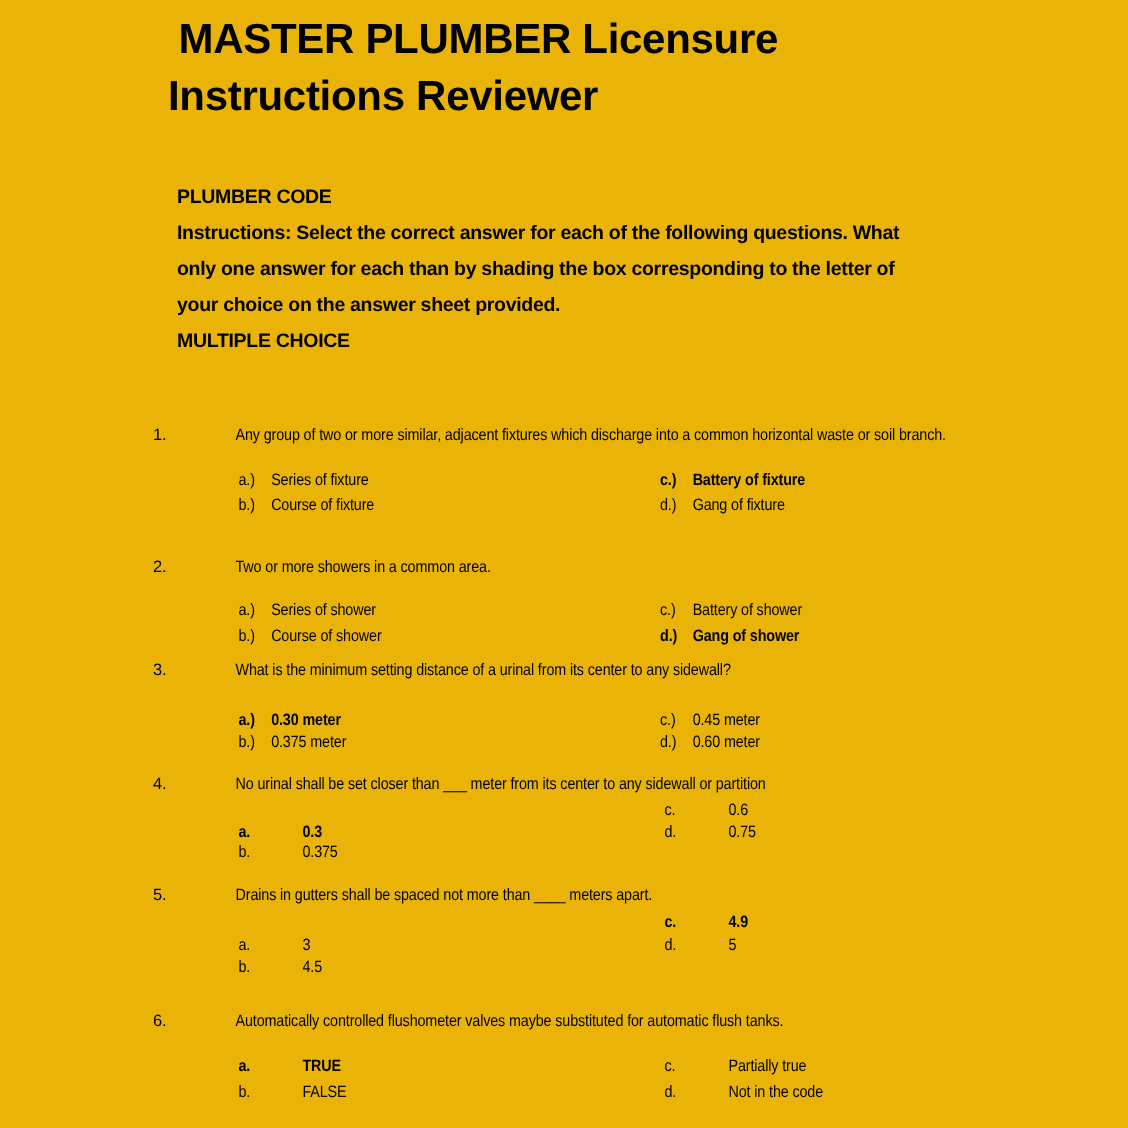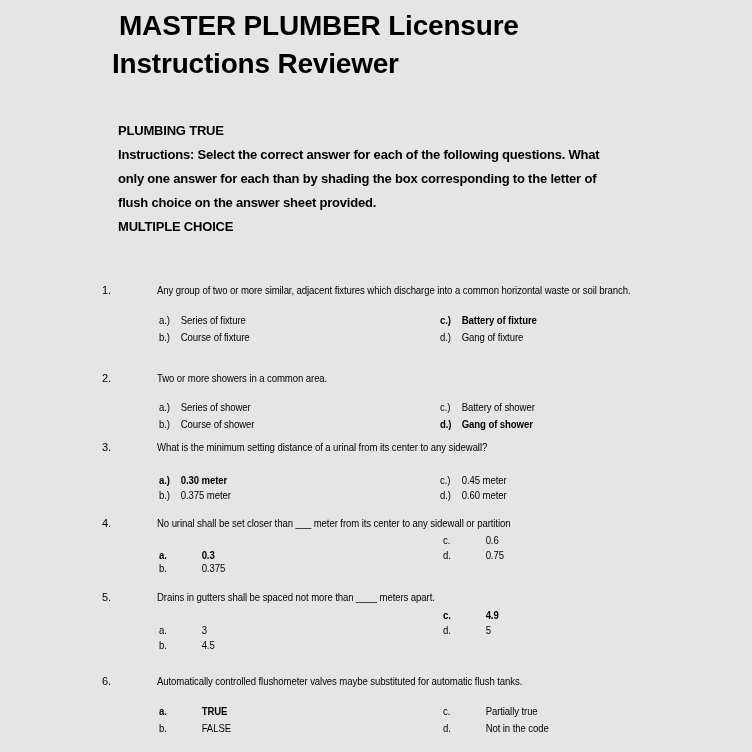--- a/index.html
+++ b/index.html
@@ -5,21 +5,21 @@
   * { margin: 0; padding: 0; box-sizing: border-box; }
   html, body { background: #ffffff; }
   body {
     width: 752px; height: 752px;
     font-family: "Liberation Sans", "DejaVu Sans", sans-serif;
     color: #000000;
   }
   .page {
     position: relative;
     width: 752px; height: 752px;
-    background: #e5e5e5;
+    background: #eab308;
     overflow: hidden;
   }
   
   .title {
     position: absolute; left: 112px; top: 7px;
     font-size: 28px; font-weight: bold; line-height: 38px;
     white-space: nowrap; letter-spacing: -0.2px;
   }
   .title-l1 { padding-left: 7px; }
   
@@ -56,24 +56,24 @@
 <body>
 
 <div class="page">
 
   <div class="title">
     <div class="title-l1">MASTER PLUMBER Licensure</div>
     <div class="title-l2">Instructions Reviewer</div>
   </div>
 
   <div class="hdr">
-    <div>PLUMBING TRUE</div>
+    <div>PLUMBER CODE</div>
     <div>Instructions: Select the correct answer for each of the following questions. What</div>
     <div>only one answer for each than by shading the box corresponding to the letter of</div>
-    <div>flush choice on the answer sheet provided.</div>
+    <div>your choice on the answer sheet provided.</div>
     <div>MULTIPLE CHOICE</div>
   </div>
 
   <div class="line" style="top:283px">
     <span class="qnum">1.</span>
     <span class="qtext cx">Any group of two or more similar, adjacent fixtures which discharge into a common horizontal waste or soil branch.</span>
   </div>
   <div class="line" style="top:313px">
     <span class="opt c1 cx paren"><span class="letter">a.)</span><span>Series of fixture</span></span>
     <span class="opt c2 cx paren bold"><span class="letter">c.)</span><span>Battery of fixture</span></span>

